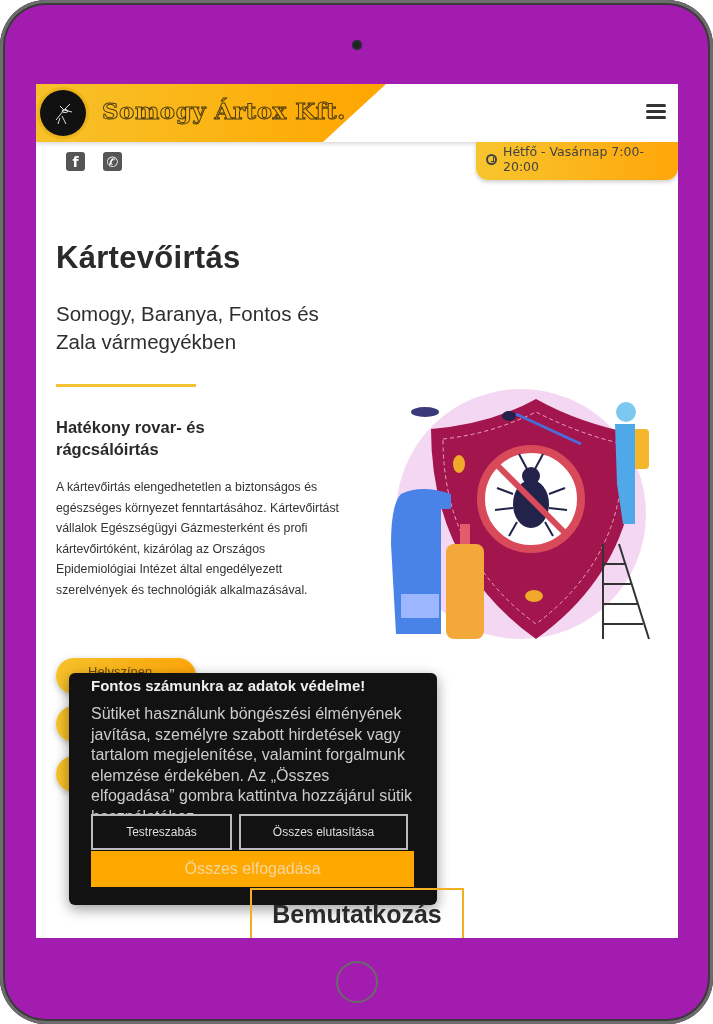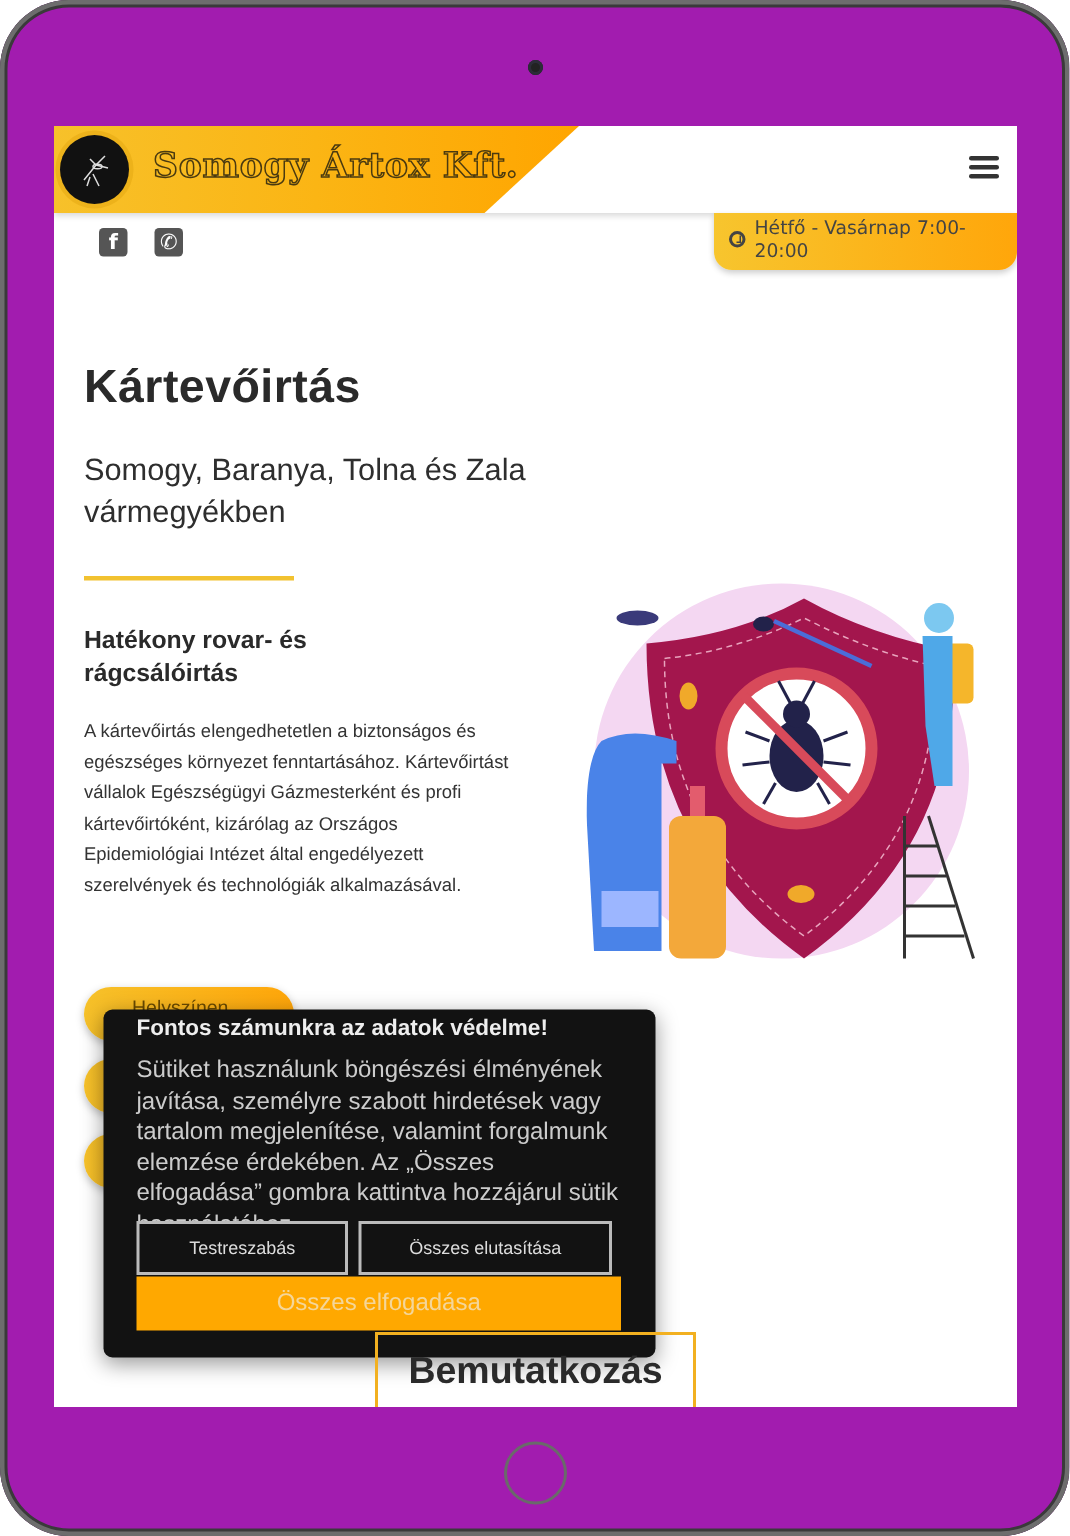--- a/index.html
+++ b/index.html
@@ -126,21 +126,21 @@
       <div class="soc-icon">f</div>
       <div class="soc-icon">✆</div>
     </div>
 
     <div class="hours">
       <span class="clock"></span>
       <span>Hétfő - Vasárnap 7:00-20:00</span>
     </div>
 
     <div class="h1">Kártevőirtás</div>
-    <div class="h2">Somogy, Baranya, Tolna és Zala vármegyékben</div>
+    <div class="h2">Somogy, Baranya, Fontos és Zala vármegyékben</div>
     <div class="divider"></div>
     <div class="h3">Hatékony rovar- és rágcsálóirtás</div>
     <div class="para">A kártevőirtás elengedhetetlen a biztonságos és egészséges környezet fenntartásához. Kártevőirtást vállalok Egészségügyi Gázmesterként és profi kártevőirtóként, kizárólag az Országos Epidemiológiai Intézet által engedélyezett szerelvények és technológiák alkalmazásával.</div>
 
     <div class="cta" style="top:574px;">Helyszínen...</div>
     <div class="cta" style="top:622px;"></div>
     <div class="cta" style="top:672px;"></div>
 
     <svg class="illus" viewBox="0 0 270 260">
       <circle cx="130" cy="130" r="125" fill="#f4d7f2"></circle>

